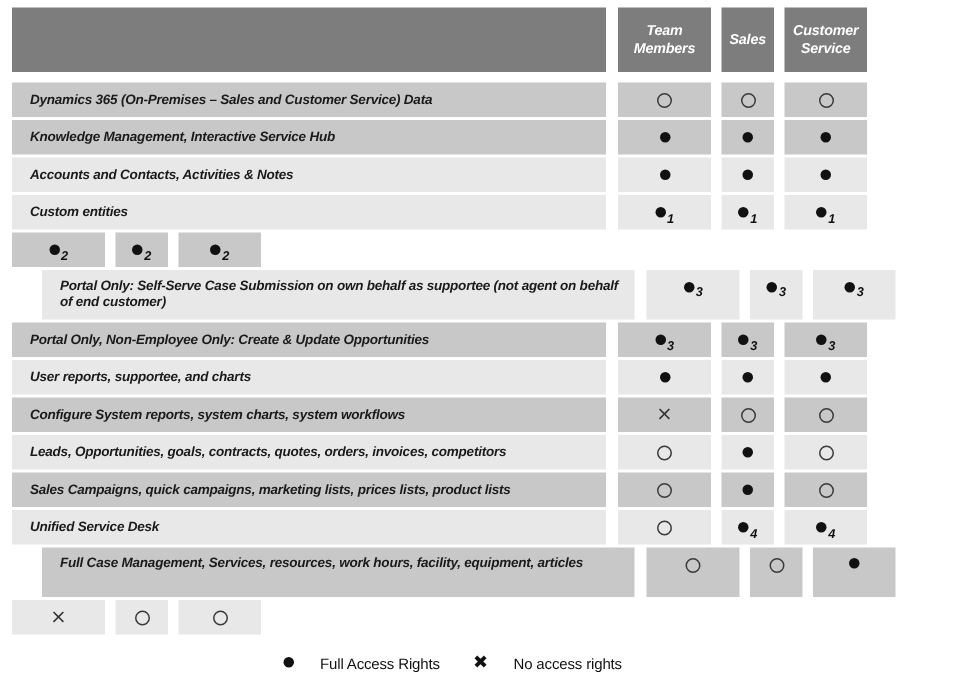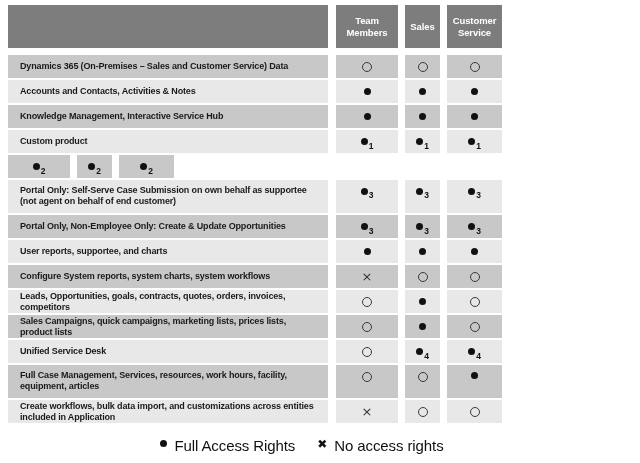--- a/index.html
+++ b/index.html
@@ -1,35 +1,35 @@
 <!DOCTYPE html>
 <html style="--header-bg: #7d7d7d; --header-text: #ffffff; --row-dark: #c8c8c8; --row-light: #e8e8e8; --text: #1a1a1a;"><head>
 <meta charset="utf-8">
 <style>
   html,body{margin:0;padding:0;}
   body{
     width:640px;height:463px;background:#ffffff;overflow:hidden;position:relative;
     font-family:"Liberation Sans", sans-serif;
   }
-  .table{position:absolute;left:8px;top:5px;width:589px;}
+  .table{position:absolute;left:8px;top:5px;width:589px;font-style:italic;}
   .row{display:flex;margin-bottom:2px;}
   .cell{display:flex;align-items:center;box-sizing:border-box;}
-  .desc{width:320px;margin-right:8px;padding:2px 10px 2px 12px;}
+  .desc{width:396px;margin-right:8px;padding:2px 10px 2px 12px;}
   .col{justify-content:center;}
   .c1{width:62px;margin-right:7px;}
   .c2{width:35px;margin-right:7px;}
   .c3{width:55px;margin-right:0;}
   .header-row{height:43px;margin-bottom:7px;}
   .header-cell{background:var(--header-bg,#7d7d7d);}
   .header-cell .hdr-label{
     color:var(--header-text,#fff);font-size:9.5px;font-weight:bold;line-height:12px;
     text-align:center;letter-spacing:-0.1px;width:100%;
   }
   .r-single{height:23px;}
-  .r-tall{height:33px;}
+  .r-tall{height:33px;margin-left:20px;}
   .r-tall .cell{align-items:flex-start;}
   .r-tall .desc{padding-top:5px;}
   .r-tall .col{padding-top:7px;}
   .bg-dark .cell{background:var(--row-dark,#c8c8c8);}
   .bg-light .cell{background:var(--row-light,#e8e8e8);}
   .row-label{
     font-size:9px;line-height:11px;font-weight:bold;color:var(--text,#1a1a1a);
     letter-spacing:-0.15px;
   }
   .symwrap{display:flex;align-items:center;}
@@ -46,21 +46,21 @@
   .legend{
     position:absolute;top:437px;left:0;width:640px;display:flex;
     justify-content:center;transform:translateX(-18px);
   }
   .legend-item{display:flex;align-items:center;margin:0 11px;}
   .legend-icon{margin-right:7px;transform:translateY(-2px);}
   .legend-x{
     font-family:"DejaVu Sans",sans-serif;font-size:12px;font-weight:bold;color:#111;
     margin-right:7px;transform:translateY(-2px);line-height:12px;
   }
-  .legend-label{font-size:15px;color:#111;letter-spacing:-0.1px;}
+  .legend-label{font-size:10px;color:#111;letter-spacing:-0.1px;margin-left:10px;}
 </style>
 </head>
 <body>
 
 <div class="table">
   <div class="row header-row">
     <div class="cell desc header-cell"></div>
     <div class="cell col c1 header-cell">
       <div class="hdr-label">Team Members</div>
     </div>
@@ -85,63 +85,63 @@
           <span class="symwrap">
             <span class="ring"></span>
           </span>
         </div>
         <div class="cell col c3">
           <span class="symwrap">
             <span class="ring"></span>
           </span>
         </div>
       </div>
+      <div class="row r-single bg-dark">
+        <div class="cell desc">
+          <span class="row-label">Knowledge Management, Interactive Service Hub</span>
+        </div>
+        <div class="cell col c1">
+          <span class="symwrap">
+            <span class="dot"></span>
+          </span>
+        </div>
+        <div class="cell col c2">
+          <span class="symwrap">
+            <span class="dot"></span>
+          </span>
+        </div>
+        <div class="cell col c3">
+          <span class="symwrap">
+            <span class="dot"></span>
+          </span>
+        </div>
+      </div>
       <div class="row r-single bg-light">
         <div class="cell desc">
           <span class="row-label">Accounts and Contacts, Activities &amp; Notes</span>
         </div>
         <div class="cell col c1">
           <span class="symwrap">
             <span class="dot"></span>
           </span>
         </div>
         <div class="cell col c2">
           <span class="symwrap">
             <span class="dot"></span>
           </span>
         </div>
         <div class="cell col c3">
           <span class="symwrap">
             <span class="dot"></span>
           </span>
         </div>
       </div>
-      <div class="row r-single bg-dark">
-        <div class="cell desc">
-          <span class="row-label">Knowledge Management, Interactive Service Hub</span>
-        </div>
-        <div class="cell col c1">
-          <span class="symwrap">
-            <span class="dot"></span>
-          </span>
-        </div>
-        <div class="cell col c2">
-          <span class="symwrap">
-            <span class="dot"></span>
-          </span>
-        </div>
-        <div class="cell col c3">
-          <span class="symwrap">
-            <span class="dot"></span>
-          </span>
-        </div>
-      </div>
-      <div class="row r-single bg-light">
-        <div class="cell desc">
-          <span class="row-label">Custom product</span>
+      <div class="row r-single bg-light">
+        <div class="cell desc">
+          <span class="row-label">Custom entities</span>
         </div>
         <div class="cell col c1">
           <span class="symwrap">
             <span class="dot"></span>
             <span class="sub">1</span>
           </span>
         </div>
         <div class="cell col c2">
           <span class="symwrap">
             <span class="dot"></span>
@@ -337,23 +337,20 @@
             <span class="ring"></span>
           </span>
         </div>
         <div class="cell col c3">
           <span class="symwrap">
             <span class="dot"></span>
           </span>
         </div>
       </div>
       <div class="row r-single bg-light">
-        <div class="cell desc">
-          <span class="row-label">Create workflows, bulk data import, and customizations across entities included in Application</span>
-        </div>
         <div class="cell col c1">
           <span class="symwrap">
             <span class="xmark">×</span>
           </span>
         </div>
         <div class="cell col c2">
           <span class="symwrap">
             <span class="ring"></span>
           </span>
         </div>

